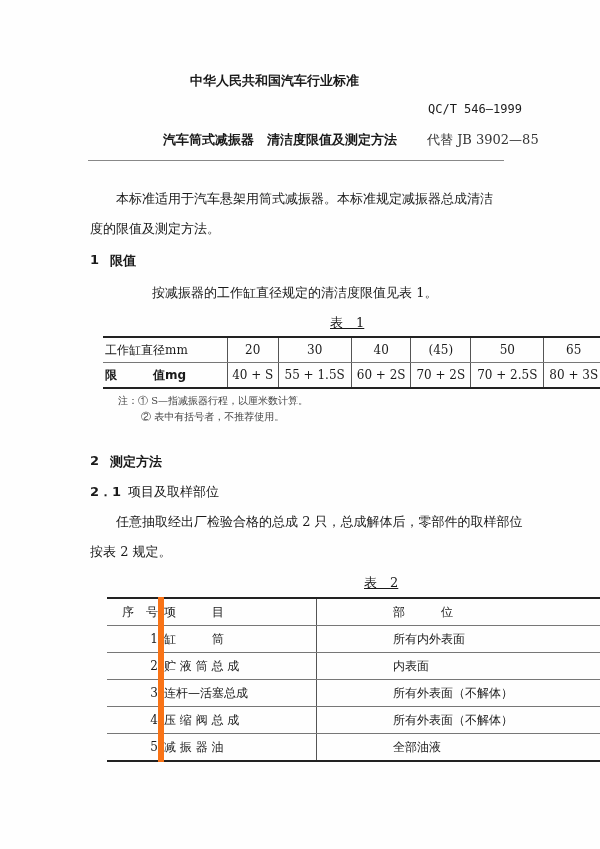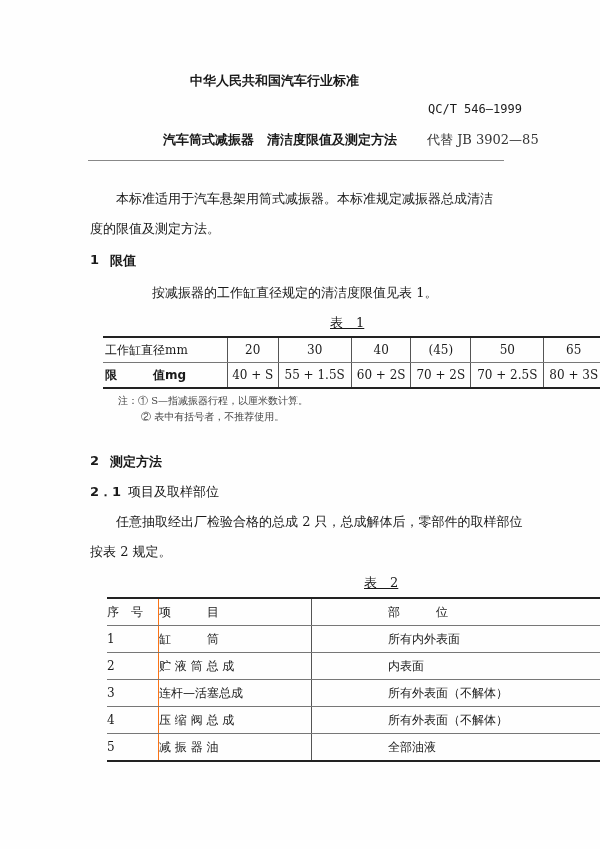--- a/index.html
+++ b/index.html
@@ -16,21 +16,21 @@
   .sep { position:absolute; left:88px; width:416px; top:160px; border-top:1px solid #888; }
   .para { font-size:13px; }
   .h1 { font-size:13px; }
   .caption { font-size:13px;text-decoration:underline; }
   table { border-collapse:collapse; position:absolute; }
   .t1 { left:103px; top:336px; width:500px; font-size:12px; border-top:2px solid #222; border-bottom:2px solid #222; }
   .t1 td { height:24px; text-align:center; padding:0; border-left:1px solid #555; border-bottom:1px solid #777; }
   .t1 td.lbl { text-align:left; border-left:none; padding-left:2px; width:122px; }
   .t2 { left:107px; top:597px; width:496px; font-size:12px; border-top:2px solid #222; border-bottom:2px solid #222; }
   .t2 td { height:26px; padding:0; border-bottom:1px solid #777; }
-  .t2 td.c1 { width:51px; text-align:left; border-right:1px solid #f97316; }
+  .t2 td.c1 { width:51px; text-align:right; border-right:6px solid #f97316; }
   .t2 td.c2 { width:152px; border-right:1px solid #555; }
   .t2 td.c3 { padding-left:76px; }
   .note { font-size:10px; color:#444; }
 </style>
 </head>
 <body>
 
 <div>
   <div class="abs bold hdr1">中华人民共和国汽车行业标准</div>
   <div class="abs hdr2">QC/T 546—1999</div>

